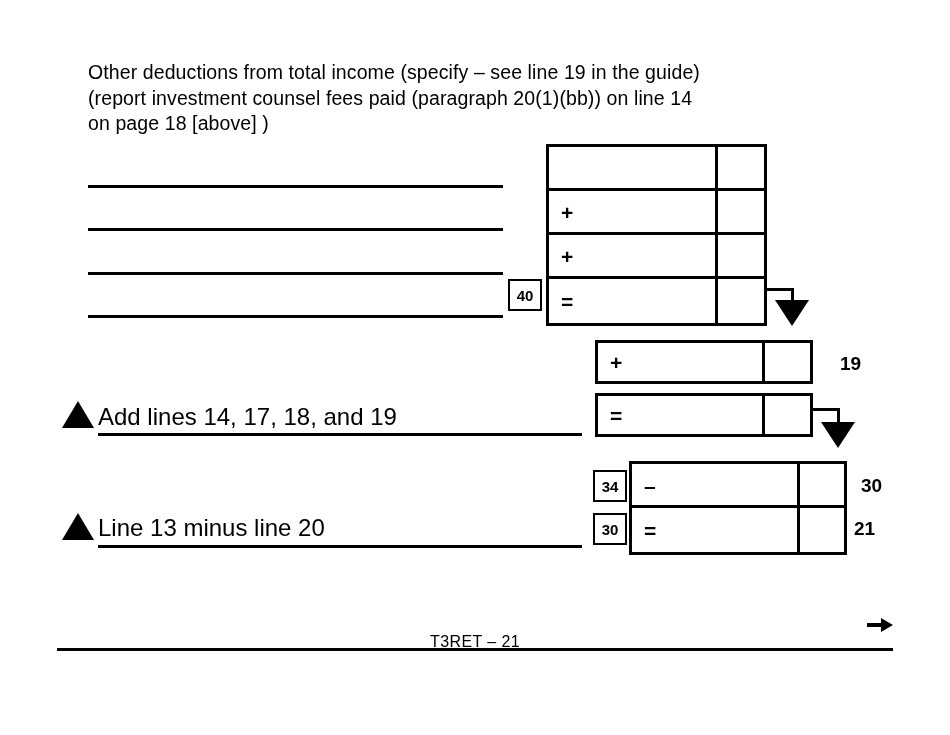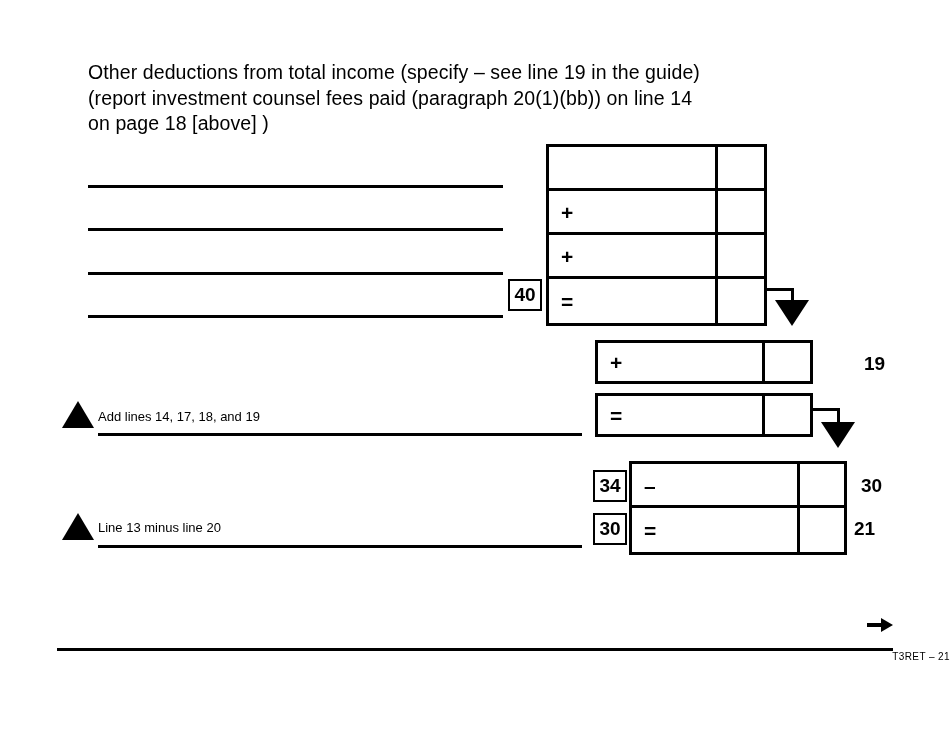--- a/index.html
+++ b/index.html
@@ -81,21 +81,21 @@
   }
 
   
   .numtag {
     position: absolute;
     border: 2px solid #000;
     box-sizing: border-box;
     display: flex;
     align-items: center;
     justify-content: center;
-    font-size: 19px;
+    font-size: 15px;
     font-weight: 700;
     background: #fff;
     width: 34px;
     height: 32px;
   }
 
   
   .lineno {
     position: absolute;
     font-size: 19px;
@@ -128,21 +128,21 @@
   .tri-up {
     position: absolute;
     width: 0;
     height: 0;
     border-left: 16px solid transparent;
     border-right: 16px solid transparent;
     border-bottom: 27px solid #000;
   }
   .totaltext {
     position: absolute;
-    font-size: 13px;
+    font-size: 24px;
     line-height: 24px;
     white-space: nowrap;
   }
   .totalrule {
     position: absolute;
     height: 0;
     border-bottom: 3px solid #000;
   }
 
   
@@ -184,23 +184,23 @@
     left: 57px;
     top: 648px;
     width: 836px;
     height: 0;
     border-bottom: 3px solid #000;
   }
   .formid {
     position: absolute;
     left: 0;
     right: 0;
-    top: 651px;
-    text-align: right;
-    font-size: 10px;
+    top: 633px;
+    text-align: center;
+    font-size: 16px;
     letter-spacing: 0.4px;
   }
 </style>
 </head>
 <body>
 
 <div id="page">
 
   <div class="instructions">Other deductions from total income (specify – see line 19 in the guide)
 (report investment counsel fees paid (paragraph 20(1)(bb)) on line 14
@@ -239,21 +239,21 @@
   <div class="connector">
     <div class="conn-h" style="left:764px; top:288px; width:30px;"></div>
     <div class="conn-v" style="left:791px; top:288px; height:14px;"></div>
     <div class="conn-tri" style="left:775px; top:300px;"></div>
   </div>
 
   <div class="moneybox" style="left:595px; top:340px; width:218px;">
     <span class="mop">+</span>
     <span class="mdiv" style="left:164px;"></span>
   </div>
-  <div class="lineno" style="left:864px; top:353px;">19</div>
+  <div class="lineno" style="left:840px; top:353px;">19</div>
 
   <div class="totalrow">
     <div class="tri-up" style="left:62px; top:401px;"></div>
     <div class="totaltext" style="left:98px; top:405px;">Add lines 14, 17, 18, and 19</div>
     <div class="totalrule" style="left:98px; top:433px; width:484px;"></div>
   </div>
 
   <div class="moneybox" style="left:595px; top:393px; width:218px;">
     <span class="mop">=</span>
     <span class="mdiv" style="left:164px;"></span>

